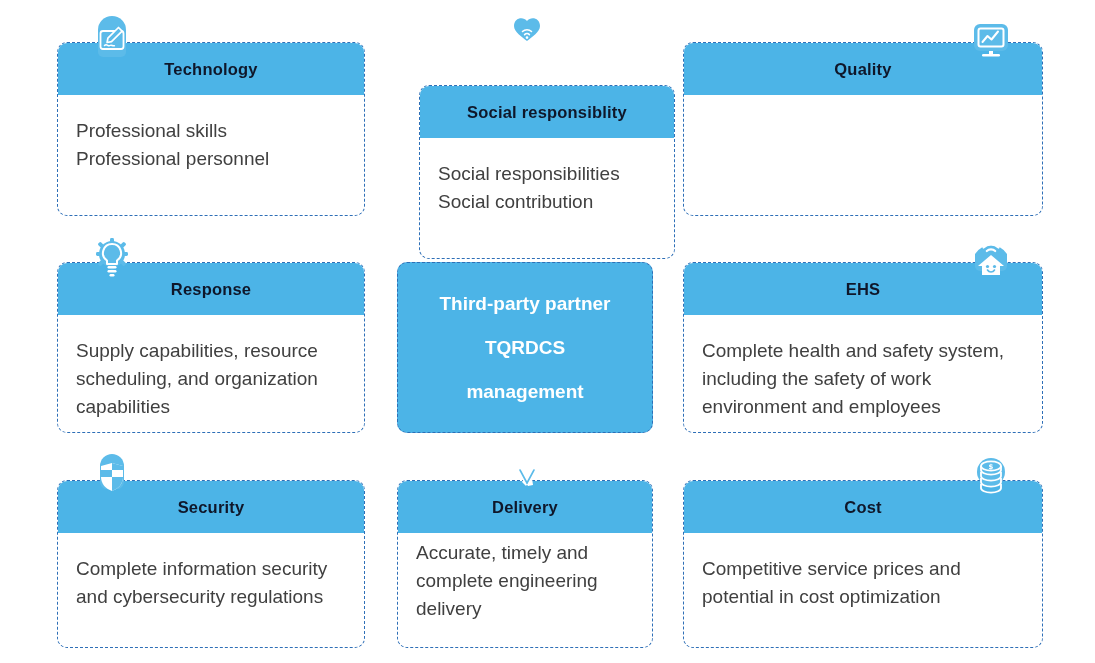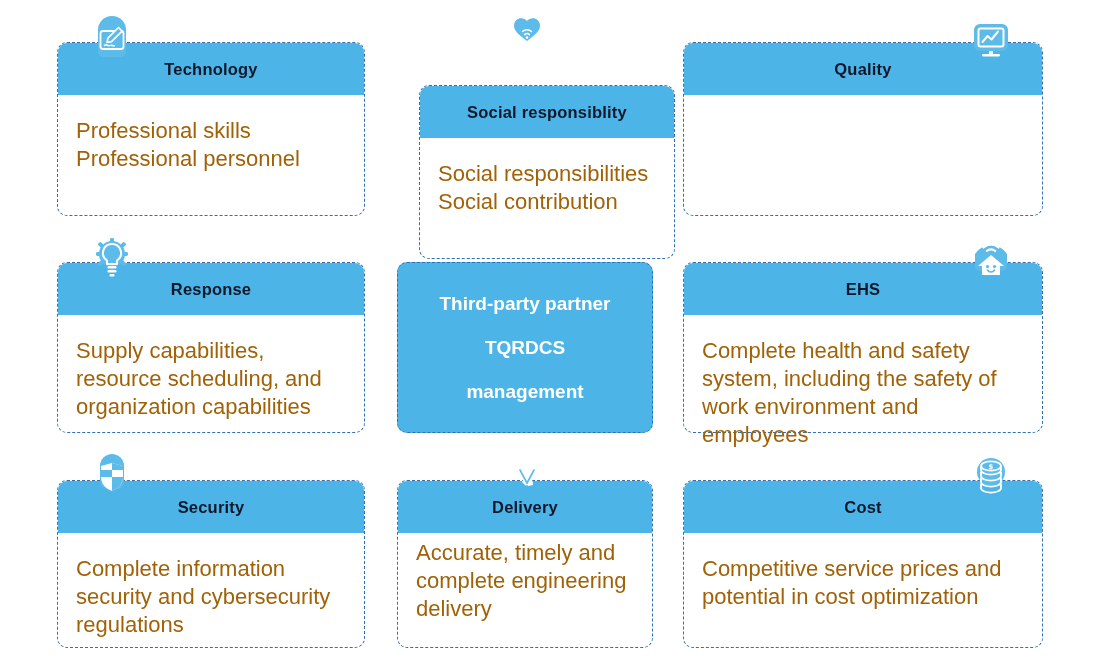--- a/index.html
+++ b/index.html
@@ -30,22 +30,22 @@
   .card-title{
     color:#0f172a;
     font-size:16.5px;
     font-weight:bold;
     letter-spacing:.2px;
     line-height:1;
     text-align:center;
   }
   .card-body{
     padding:6px 18px 10px 18px;
-    color:#a16207;
-    font-size:22px;
+    color:#404040;
+    font-size:19px;
     line-height:28px;
   }
   .card-body.pad-top-lg{padding-top:22px;}
   .card-body p{margin:0;}
 
   
   .center-card{
     position:absolute;
     box-sizing:border-box;
     background:#4cb4e7;

